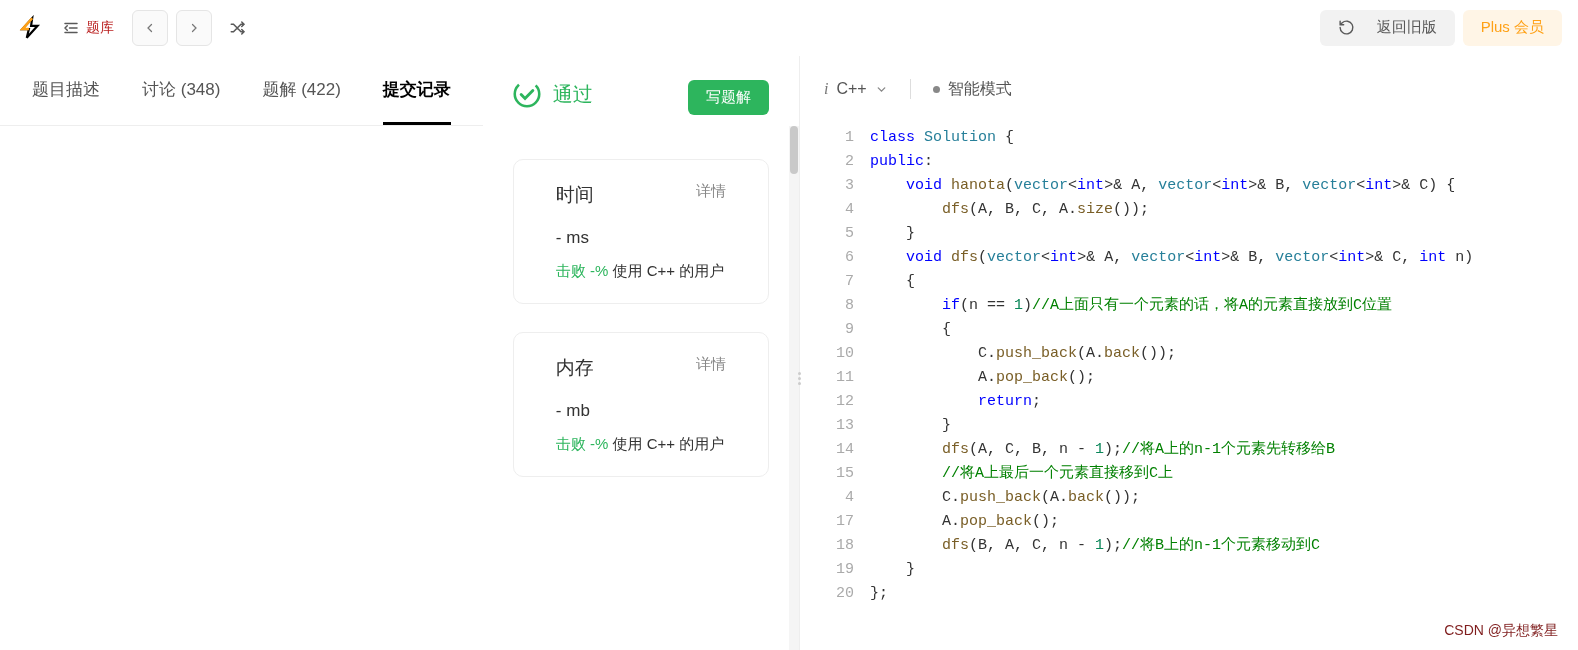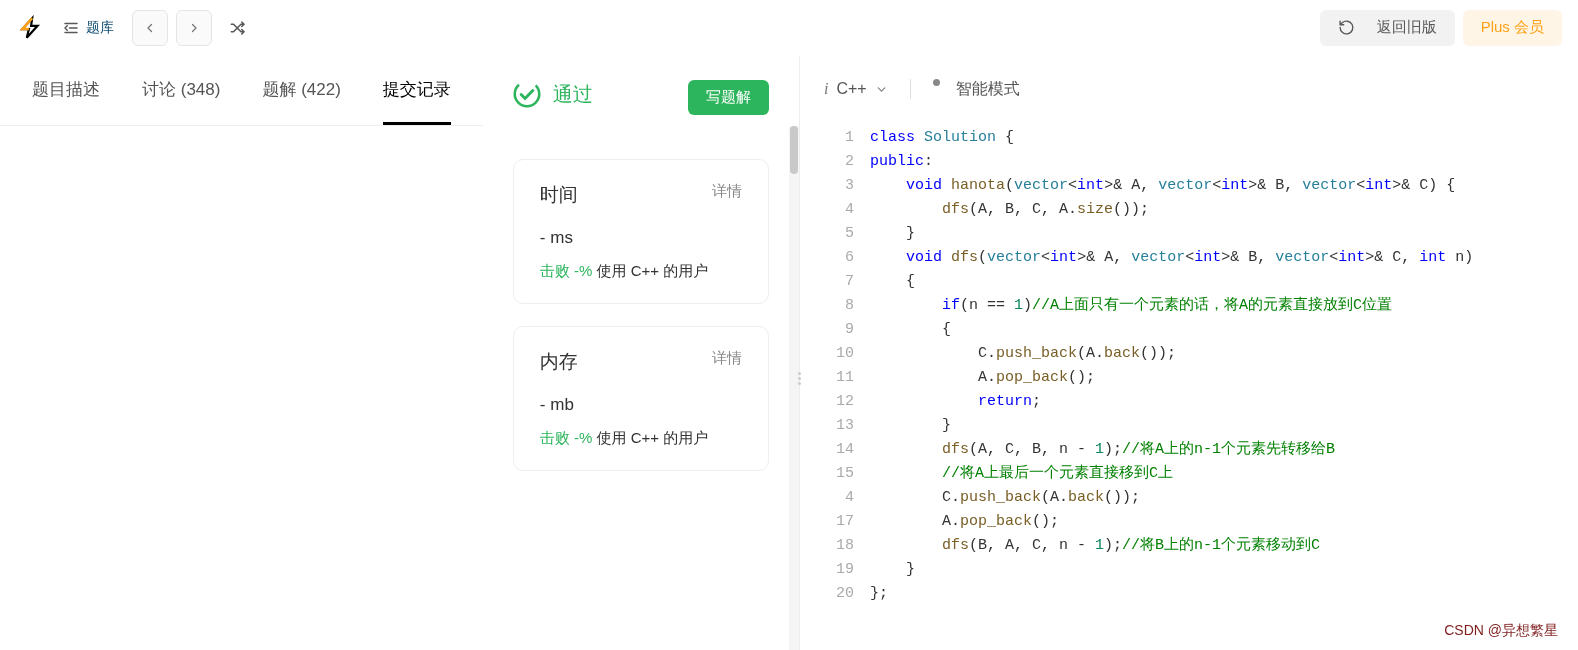--- a/index.html
+++ b/index.html
@@ -1,36 +1,36 @@
 <!DOCTYPE html>
 <html><head>
 <meta charset="utf-8">
 <style>
 *{box-sizing:border-box;margin:0;padding:0}
 body{font-family:-apple-system,BlinkMacSystemFont,"Segoe UI","PingFang SC","Microsoft YaHei",sans-serif;font-size:14px;color:#333;background:#fff;width:1578px;height:650px;overflow:hidden;position:relative}
 .topbar{height:56px;display:flex;align-items:center;padding:0 16px;gap:8px;border-bottom:1px solid transparent}
 .logo{width:28px;height:28px;display:flex;align-items:center;justify-content:center}
-.nav-btn{height:36px;padding:0 10px;border:1px solid #e5e5e5;border-radius:6px;display:flex;align-items:center;justify-content:center;gap:6px;background:#fafafa;color:#0c4a6e;cursor:pointer;font-size:14px}
+.nav-btn{height:36px;padding:0 10px;border:1px solid #e5e5e5;border-radius:6px;display:flex;align-items:center;justify-content:center;gap:6px;background:#fafafa;color:#b91c1c;cursor:pointer;font-size:14px}
 .nav-btn.no-border{border:none;background:transparent}
 .nav-btn.icon-only{width:36px;padding:0}
 .spacer{flex:1}
 .right-btn{height:36px;padding:0 18px;border-radius:6px;display:flex;align-items:center;gap:22px;font-size:15px;cursor:pointer}
 .return-btn{background:#f2f2f2;color:#595959}
 .plus-btn{background:#fff5e6;color:#ffa116}
 .split{display:flex;height:594px}
 .left-pane{width:800px;display:flex;position:relative;border-right:1px solid #eee}
 .right-pane{flex:1;display:flex;flex-direction:column}
 .tabs{height:70px;display:flex;align-items:center;gap:42px;padding:0 32px;border-bottom:1px solid #eee}
 .tab{font-size:17px;color:#555;cursor:pointer;height:100%;display:flex;align-items:center;border-bottom:3px solid transparent}
-.tab.active{color:#000;border-bottom-color:#000;font-weight:400}
+.tab.active{color:#000;border-bottom-color:#000;font-weight:700}
 .left-content{flex:1;padding:24px 30px;overflow-y:auto}
 .status-row{display:flex;align-items:flex-start;justify-content:space-between;margin-bottom:44px}
 .status-left{display:flex;align-items:center;gap:12px;color:#2db55d;font-size:20px;font-weight:500}
 .write-btn{background:#2db55d;color:#fff;border:none;border-radius:6px;padding:8px 18px;font-size:15px;cursor:pointer}
-.card{border:1px solid #eee;border-radius:10px;padding:22px 26px;margin-bottom:22px}
+.card{border:1px solid #eee;border-radius:10px;padding:22px 42px;margin-bottom:28px}
 .card-header{display:flex;justify-content:space-between;margin-bottom:20px}
 .card-title{font-size:19px;color:#333}
 .card-details{font-size:15px;color:#888}
 .card-value{font-size:17px;color:#333;margin-bottom:14px}
 .card-beat{font-size:15px}
 .beat-green{color:#2db55d}
 .scrollbar-track{position:absolute;right:0;top:70px;bottom:0;width:10px;background:#f5f5f5}
 .scrollbar-thumb{position:absolute;top:0;width:8px;right:1px;height:48px;background:#c9c9c9;border-radius:4px}
 .editor-header{height:66px;display:flex;align-items:center;gap:14px;padding:0 24px;border-bottom:0;font-size:16px;color:#555}
 .lang-select{display:flex;align-items:center;gap:8px;cursor:pointer}
@@ -145,21 +145,21 @@
   <div class="right-pane">
     <div class="editor-header">
       <div class="lang-select">
         <span class="italic-i">i</span>
         <span>C++</span>
         <svg width="13" height="13" viewBox="0 0 24 24">
             <path d="M6 9l6 6 6-6" stroke="#888" stroke-width="2.5" fill="none" stroke-linecap="round"></path>
           </svg>
       </div>
       <div class="vdivider"></div>
-      <div style="display:flex;gap:16px;cursor:pointer">
+      <div style="display:flex;align-items:center;gap:8px;cursor:pointer">
         <span class="dot"></span>
         <span>智能模式</span>
       </div>
     </div>
     <div class="code-area">
       <div class="gutter" id="gutter">
           <div class="gnum">1</div>
           <div class="gnum">2</div>
           <div class="gnum">3</div>
           <div class="gnum">4</div>

